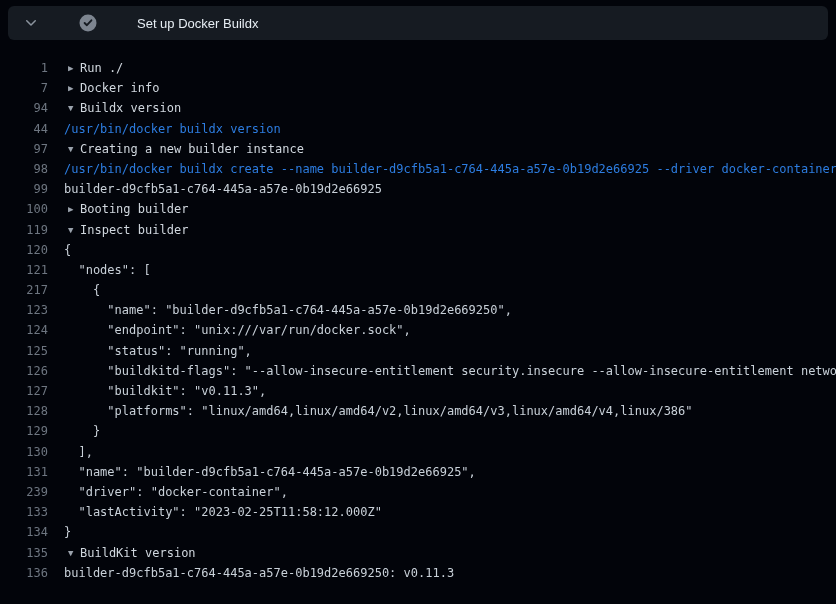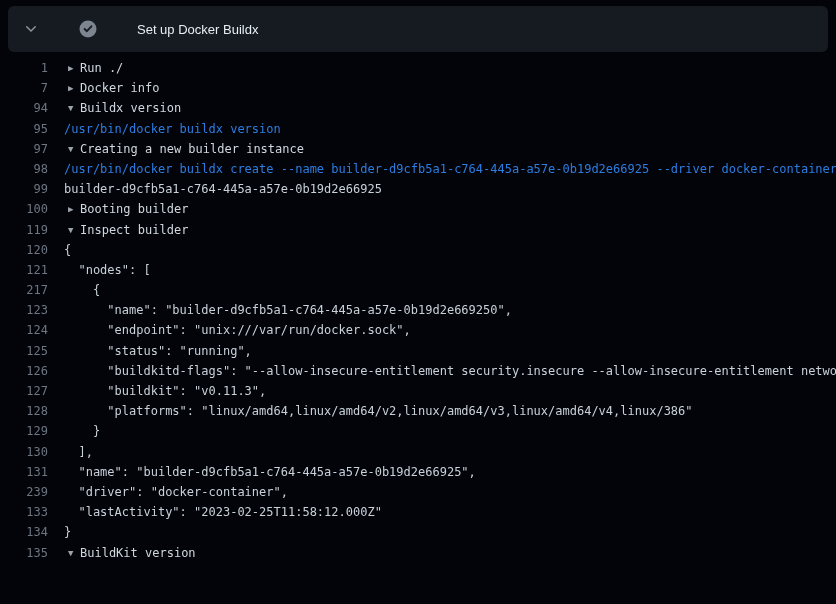--- a/index.html
+++ b/index.html
@@ -9,21 +9,21 @@
     height: 604px;
     background: #02040a;
     overflow: hidden;
     font-family: "Liberation Sans", sans-serif;
   }
   .step-header {
     position: absolute;
     top: 6px;
     left: 8px;
     right: 8px;
-    height: 46px;
+    height: 34px;
     background: #161b22;
     border-radius: 6px;
     display: flex;
     align-items: center;
     padding: 0 12px;
     box-sizing: border-box;
     cursor: pointer;
     gap: 28px;
   }
   .chev {
@@ -99,21 +99,21 @@
       <path d="M12.4 6.3 L7.9 11.2 L5.6 9" stroke="#161b22" stroke-width="1.9" fill="none" stroke-linecap="round" stroke-linejoin="round"></path>
     </svg>
   </span>
   <span class="step-title">Set up Docker Buildx</span>
 </div>
 
 <div class="log">
     <div class="row group"><span class="ln">1</span><span class="arrow">▶</span><span class="txt">Run ./</span></div>
     <div class="row group"><span class="ln">7</span><span class="arrow">▶</span><span class="txt">Docker info</span></div>
     <div class="row group"><span class="ln">94</span><span class="arrow">▼</span><span class="txt">Buildx version</span></div>
-    <div class="row plain command"><span class="ln">95</span><span class="txt">/usr/bin/docker buildx version</span></div>
+    <div class="row plain command"><span class="ln">44</span><span class="txt">/usr/bin/docker buildx version</span></div>
     <div class="row group"><span class="ln">97</span><span class="arrow">▼</span><span class="txt">Creating a new builder instance</span></div>
     <div class="row plain command"><span class="ln">98</span><span class="txt">/usr/bin/docker buildx create --name builder-d9cfb5a1-c764-445a-a57e-0b19d2e66925 --driver docker-container</span></div>
     <div class="row plain output"><span class="ln">99</span><span class="txt">builder-d9cfb5a1-c764-445a-a57e-0b19d2e66925</span></div>
     <div class="row group"><span class="ln">100</span><span class="arrow">▶</span><span class="txt">Booting builder</span></div>
     <div class="row group"><span class="ln">119</span><span class="arrow">▼</span><span class="txt">Inspect builder</span></div>
     <div class="row plain output"><span class="ln">120</span><span class="txt">{</span></div>
     <div class="row plain output"><span class="ln">121</span><span class="txt">  "nodes": [</span></div>
     <div class="row plain output"><span class="ln">217</span><span class="txt">    {</span></div>
     <div class="row plain output"><span class="ln">123</span><span class="txt">      "name": "builder-d9cfb5a1-c764-445a-a57e-0b19d2e669250",</span></div>
     <div class="row plain output"><span class="ln">124</span><span class="txt">      "endpoint": "unix:///var/run/docker.sock",</span></div>
@@ -121,13 +121,14 @@
     <div class="row plain output"><span class="ln">126</span><span class="txt">      "buildkitd-flags": "--allow-insecure-entitlement security.insecure --allow-insecure-entitlement network.host",</span></div>
     <div class="row plain output"><span class="ln">127</span><span class="txt">      "buildkit": "v0.11.3",</span></div>
     <div class="row plain output"><span class="ln">128</span><span class="txt">      "platforms": "linux/amd64,linux/amd64/v2,linux/amd64/v3,linux/amd64/v4,linux/386"</span></div>
     <div class="row plain output"><span class="ln">129</span><span class="txt">    }</span></div>
     <div class="row plain output"><span class="ln">130</span><span class="txt">  ],</span></div>
     <div class="row plain output"><span class="ln">131</span><span class="txt">  "name": "builder-d9cfb5a1-c764-445a-a57e-0b19d2e66925",</span></div>
     <div class="row plain output"><span class="ln">239</span><span class="txt">  "driver": "docker-container",</span></div>
     <div class="row plain output"><span class="ln">133</span><span class="txt">  "lastActivity": "2023-02-25T11:58:12.000Z"</span></div>
     <div class="row plain output"><span class="ln">134</span><span class="txt">}</span></div>
     <div class="row group"><span class="ln">135</span><span class="arrow">▼</span><span class="txt">BuildKit version</span></div>
+    <div class="row plain output"><span class="ln">136</span><span class="txt">builder-d9cfb5a1-c764-445a-a57e-0b19d2e669250: v0.11.3</span></div>
   </div>
 
 </body></html>

